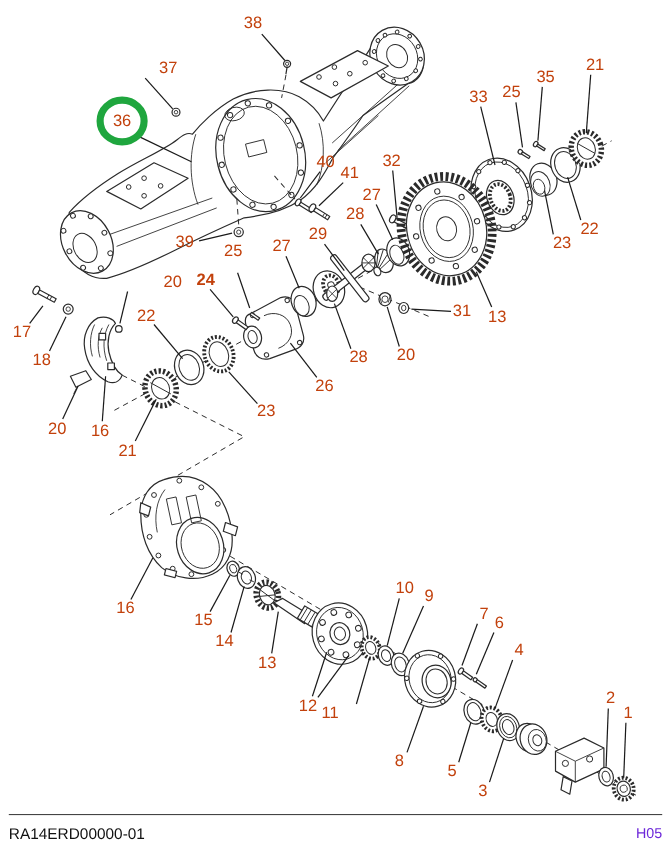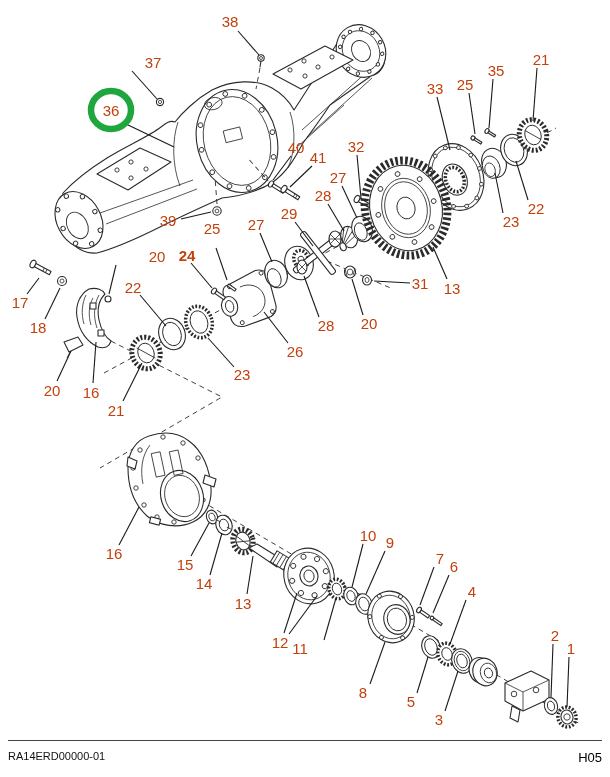--- a/index.html
+++ b/index.html
@@ -11,22 +11,22 @@
   .thin{stroke:#2b2b2b;stroke-width:.8;fill:none;}
   .dash{stroke:#2b2b2b;stroke-width:.9;fill:none;stroke-dasharray:5 4;}
   .teeth{stroke:#2b2b2b;fill:#ffffff;stroke-width:5;stroke-dasharray:2 1.9;}
   .teeth-big{stroke:#2b2b2b;fill:none;stroke-width:8;stroke-dasharray:2.6 2.3;}
   .knurl{stroke:#2b2b2b;fill:#ffffff;stroke-width:3.5;stroke-dasharray:1.8 1.7;}
   .hole{stroke:#2b2b2b;stroke-width:.9;fill:#ffffff;}
   #labels{position:absolute;left:0;top:0;width:610px;height:777px;pointer-events:none;}
   .callout{position:absolute;transform:translate(-50%,-50%);font-size:15px;color:#c2410c;
            white-space:nowrap;line-height:1;}
   #footer-bar{position:absolute;left:8px;right:8px;top:740px;border-top:1px solid #444;height:0;}
-  #doc-number{position:absolute;left:8px;top:750px;font-size:11px;color:#111;}
-  #page-code{position:absolute;right:8px;top:750px;font-size:13px;color:#000000;}
+  #doc-number{position:absolute;left:8px;top:750px;font-size:14px;color:#111;}
+  #page-code{position:absolute;right:8px;top:750px;font-size:13px;color:#6d28d9;}
 </style>
 </head>
 <body>
 
 <div id="page">
 
   <svg id="drawing" width="610" height="777" viewBox="0 0 610 777" xmlns="http://www.w3.org/2000/svg">
 
     <g>
       <line class="dash" x1="104" y1="373" x2="556" y2="128"></line>

